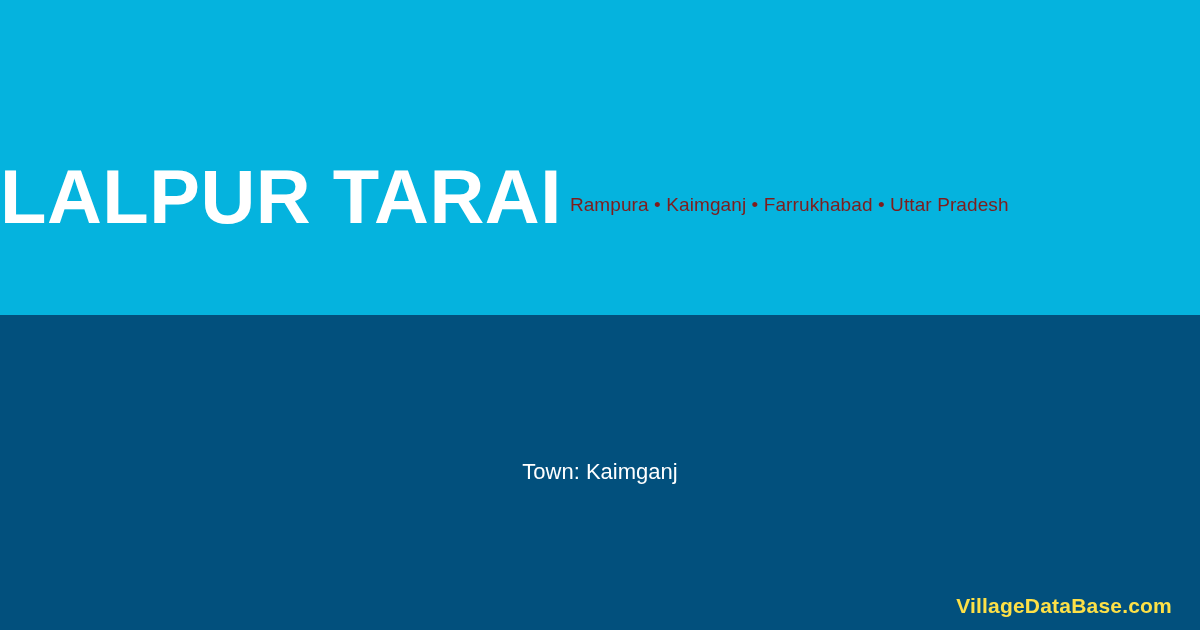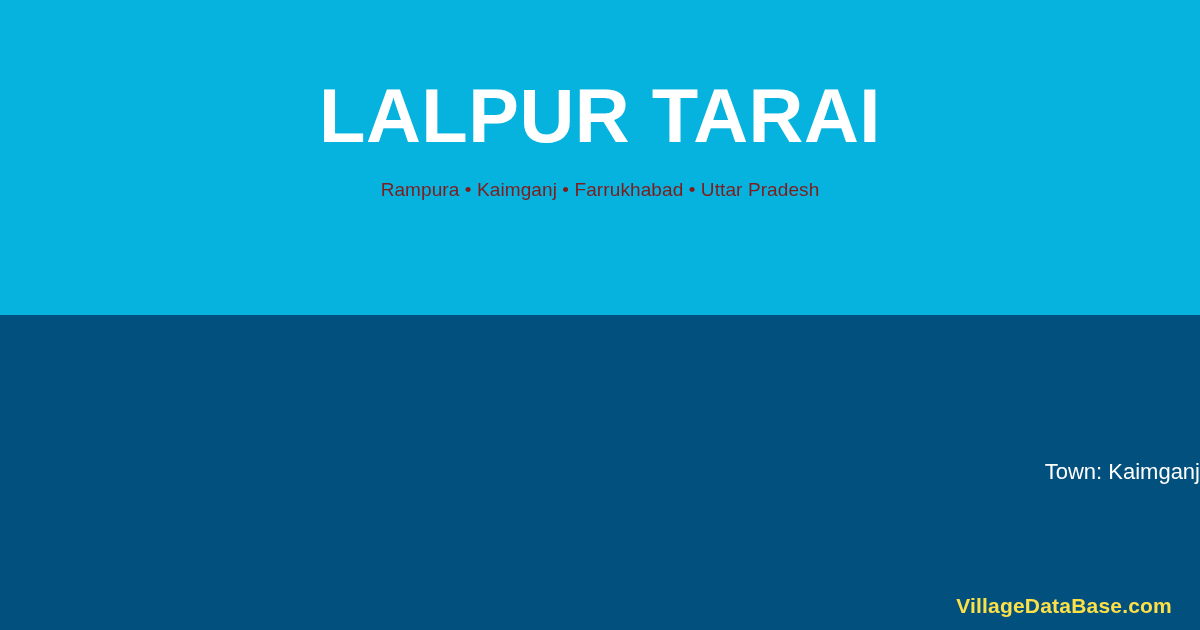--- a/index.html
+++ b/index.html
@@ -22,21 +22,21 @@
     flex-direction: column;
   }
 
   
   .band-top {
     position: relative;
     width: 100%;
     height: 315px;
     background: #05b3de;
     display: flex;
-    flex-direction: column;
+    flex-direction: row;
     align-items: center;
     justify-content: flex-start;
     box-sizing: border-box;
     padding-top: 78px;
   }
 
   .title {
     margin: 0;
     color: #ffffff;
     font-family: "Liberation Sans", sans-serif;
@@ -62,21 +62,21 @@
   }
 
   
   .band-bottom {
     position: relative;
     width: 100%;
     height: 315px;
     background: #02507d;
     display: flex;
     align-items: center;
-    justify-content: flex-end;
+    justify-content: center;
   }
 
   .detail-line {
     margin: 0;
     color: #ffffff;
     font-family: "Liberation Sans", sans-serif;
     font-weight: 400;
     font-size: 22px;
     line-height: 1.2;
     text-align: center;

